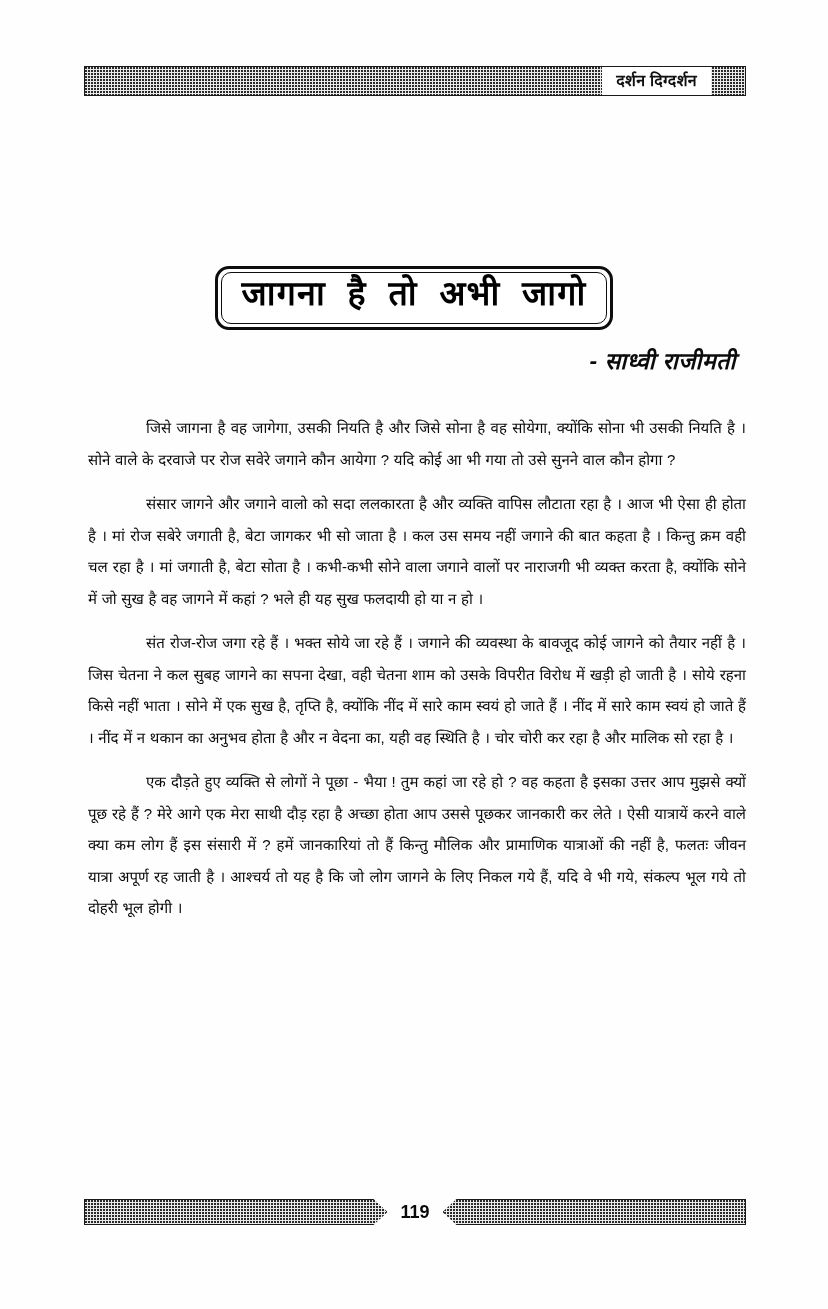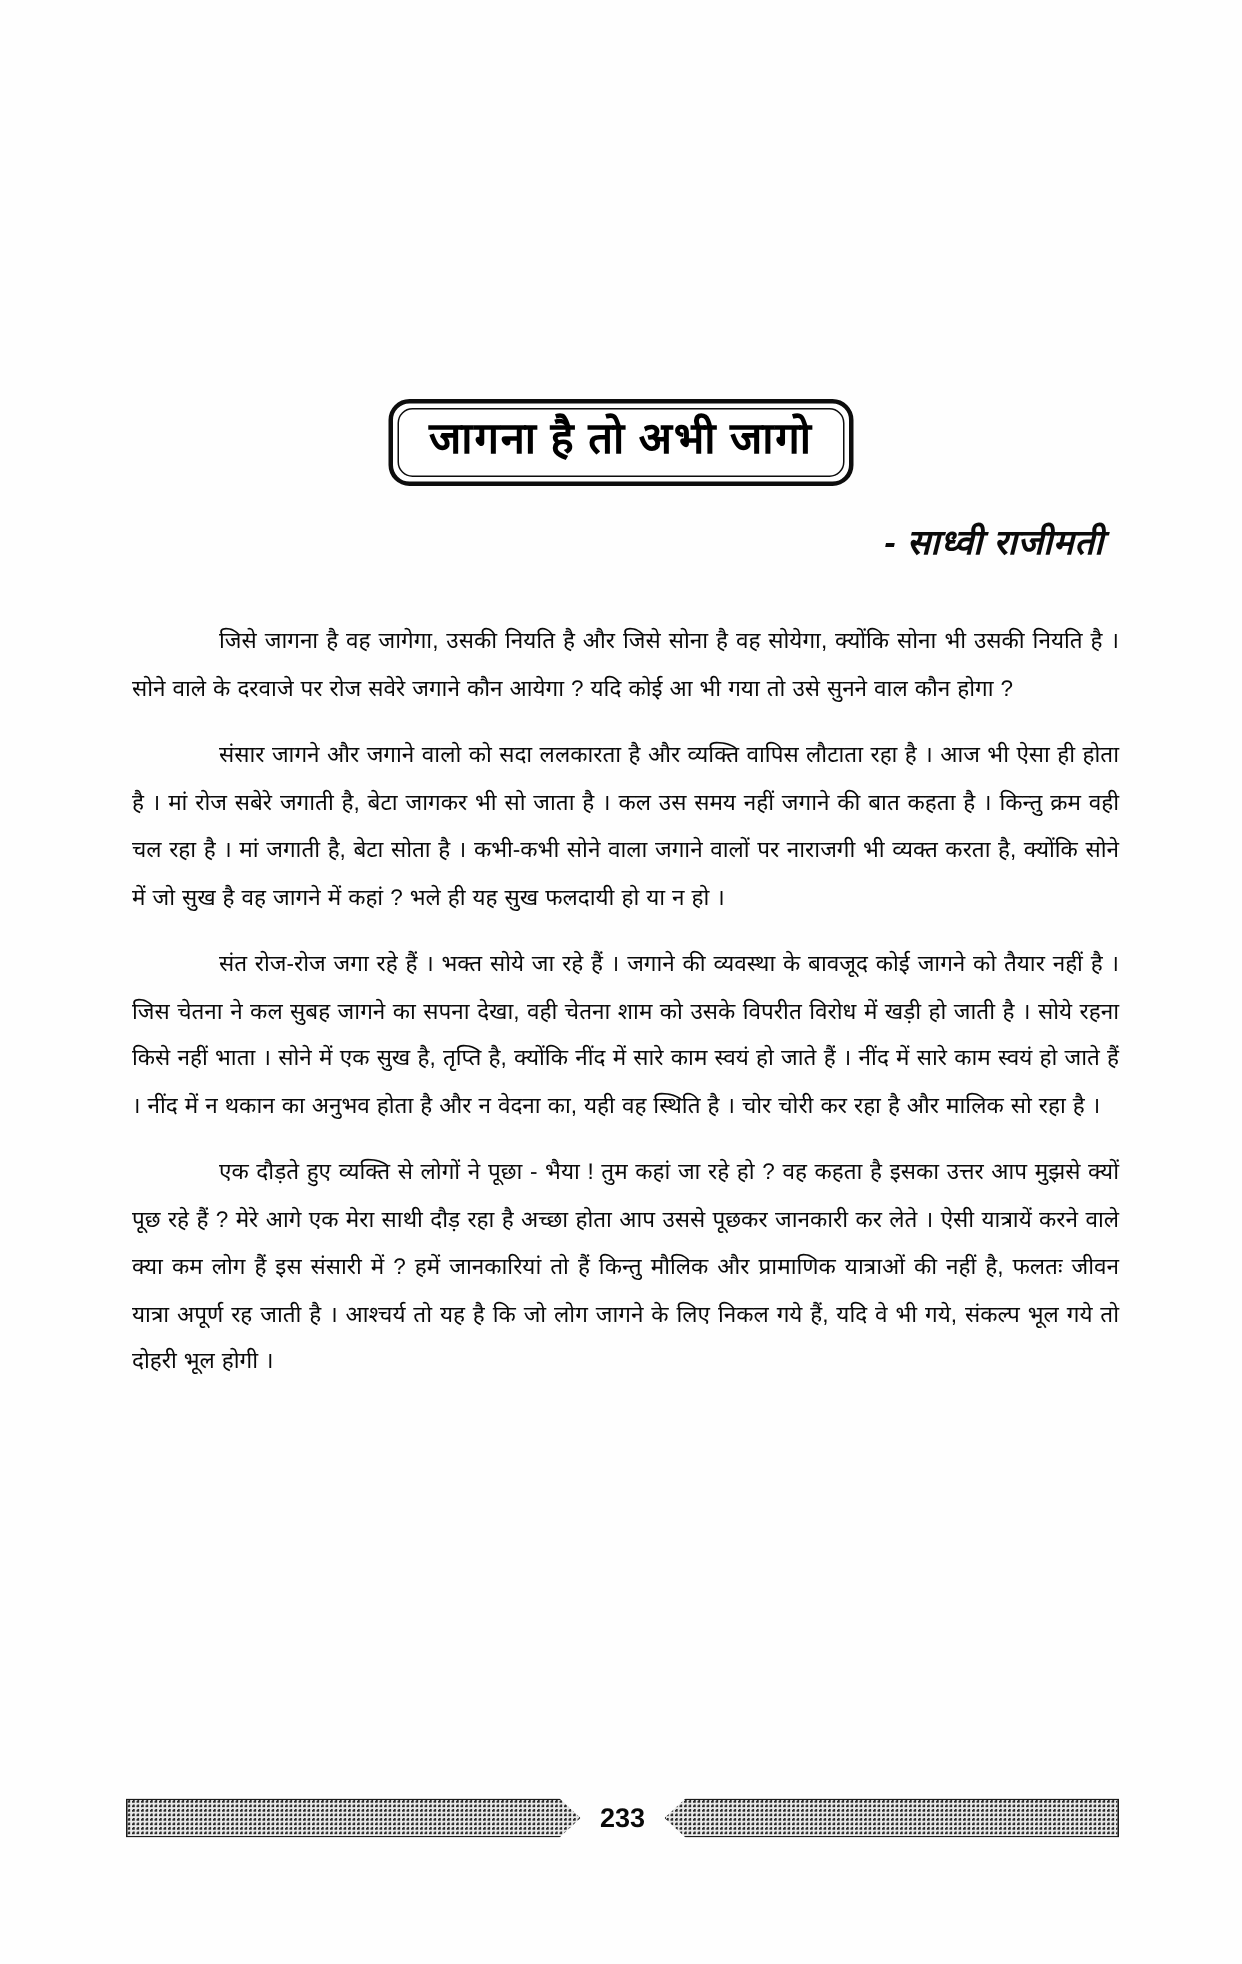--- a/index.html
+++ b/index.html
@@ -76,22 +76,22 @@
     background: #ffffff;
     display: inline-block;
   }
   .title-inner {
     border: 1.6px solid #0d0d0d;
     border-radius: 10px;
     padding: 3px 20px 7px 20px;
   }
   .title-inner h1 {
     margin: 0;
-    font-family: Liberation Serif, serif;
-    font-size: 29px;
+    font-family: Liberation Mono, monospace;
+    font-size: 34px;
     font-weight: 700;
     color: #000000;
     letter-spacing: 1.2px;
     white-space: nowrap;
     line-height: 1.18;
   }
 
   
   .byline {
     position: absolute;
@@ -185,38 +185,43 @@
   }
   .scan-left   { position: absolute; left: 22px;  white-space: nowrap; }
   .scan-center { position: absolute; left: 337px; white-space: nowrap; }
   .scan-right  { position: absolute; right: 22px; white-space: nowrap; }
 </style>
 </head>
 <body>
 
 <div class="page">
 
+  <div class="header-band">
+    <div class="header-title-plate">
+      <span>दर्शन दिग्दर्शन</span>
+    </div>
+  </div>
 
   <div class="title-wrap">
     <div class="title-outer">
       <div class="title-inner">
         <h1>जागना है तो अभी जागो</h1>
       </div>
     </div>
   </div>
 
   <div class="byline">- साध्वी राजीमती</div>
 
   <div class="body-copy">
     <p>जिसे जागना है वह जागेगा, उसकी नियति है और जिसे सोना है वह सोयेगा, क्योंकि सोना भी उसकी नियति है ।  सोने वाले के दरवाजे पर रोज सवेरे जगाने कौन आयेगा ? यदि कोई आ भी गया तो उसे सुनने वाल कौन होगा ?</p>
     <p>संसार जागने और जगाने वालो को सदा ललकारता है और व्यक्ति वापिस लौटाता रहा है ।  आज भी ऐसा ही होता है ।  मां रोज सबेरे जगाती है, बेटा जागकर भी सो जाता है ।  कल उस समय नहीं जगाने की बात कहता है ।  किन्तु क्रम वही चल रहा है ।  मां जगाती है, बेटा सोता है ।  कभी-कभी सोने वाला जगाने वालों पर नाराजगी भी व्यक्त करता है, क्योंकि सोने में जो सुख है वह जागने में कहां ? भले ही यह सुख फलदायी हो या न हो ।</p>
     <p>संत रोज-रोज जगा रहे हैं ।  भक्त सोये जा रहे हैं ।  जगाने की व्यवस्था के बावजूद कोई जागने को तैयार नहीं है ।  जिस चेतना ने कल सुबह जागने का सपना देखा, वही चेतना शाम को उसके विपरीत विरोध में खड़ी हो जाती है ।  सोये रहना किसे नहीं भाता ।  सोने में एक सुख है, तृप्ति है, क्योंकि नींद में सारे काम स्वयं हो जाते हैं ।  नींद में सारे काम स्वयं हो जाते हैं ।  नींद में न थकान का अनुभव होता है और न वेदना का, यही वह स्थिति है ।  चोर चोरी कर रहा है और मालिक सो रहा है ।</p>
     <p>एक दौड़ते हुए व्यक्ति से लोगों ने पूछा - भैया ! तुम कहां जा रहे हो ? वह कहता है इसका उत्तर आप मुझसे क्यों पूछ रहे हैं ? मेरे आगे एक मेरा साथी दौड़ रहा है अच्छा होता आप उससे पूछकर जानकारी कर लेते ।  ऐसी यात्रायें करने वाले क्या कम लोग हैं इस संसारी में ?  हमें जानकारियां तो हैं किन्तु मौलिक और प्रामाणिक यात्राओं की नहीं है, फलतः जीवन यात्रा अपूर्ण रह जाती है ।  आश्चर्य तो यह है कि जो लोग जागने के लिए निकल गये हैं, यदि वे भी गये, संकल्प भूल गये तो दोहरी भूल होगी ।</p>
   </div>
 
   <div class="footer-band">
     <div class="band-seg left"></div>
-    <div class="page-number">233</div>
+    <div class="page-number">119</div>
     <div class="band-seg right"></div>
   </div>
 
 
 </div>
 
 </body></html>

